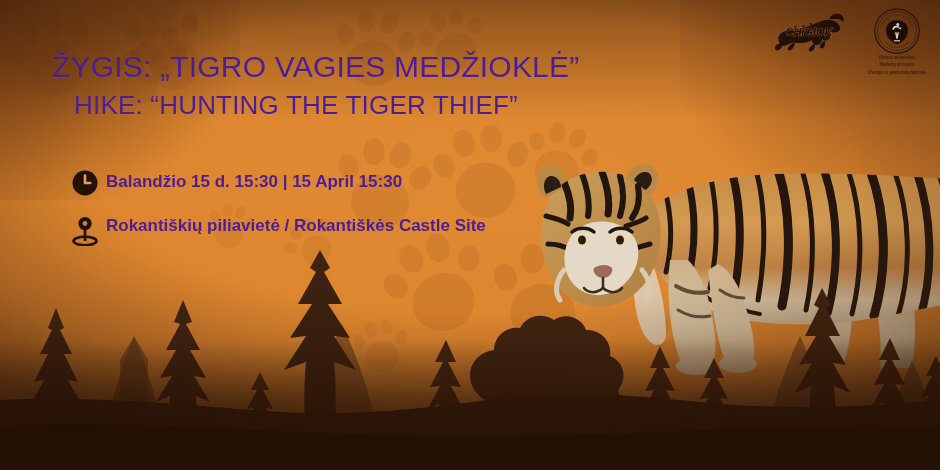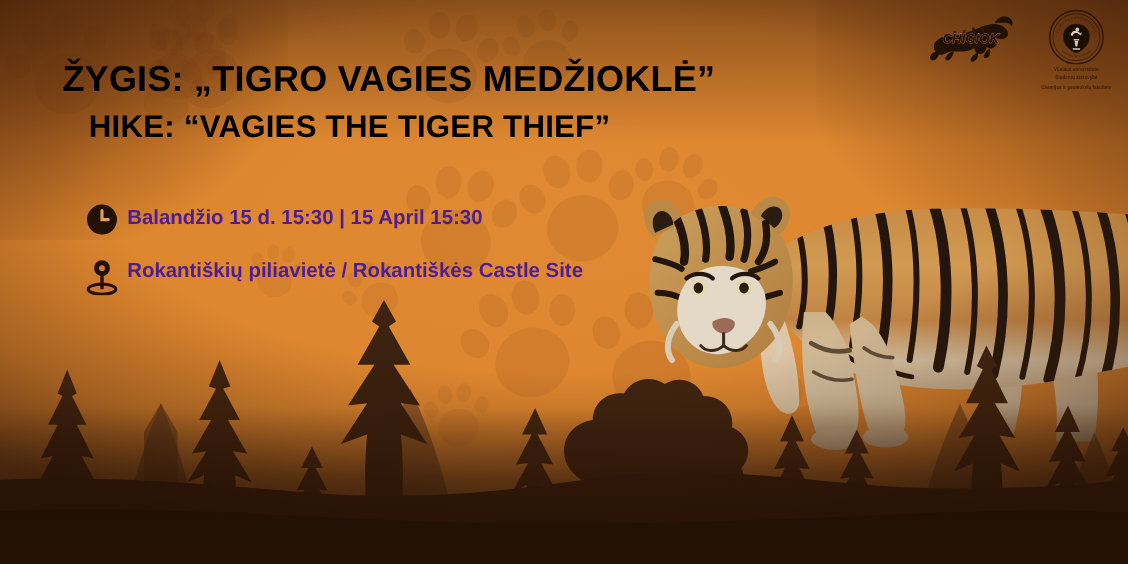--- a/index.html
+++ b/index.html
@@ -68,22 +68,22 @@
   }
 
   
   .headline {
     position: absolute;
     left: 52px; top: 50px;
     width: 700px;
   }
   .title-lt, .title-en {
     margin: 0;
-    color: #000000;
-    font-weight: 700;
+    color: #4c1d95;
+    font-weight: 400;
     letter-spacing: 0.2px;
     line-height: 1.12;
     text-shadow: 0 1px 0 rgba(255,255,255,0.05);
   }
   .title-lt { font-size: 30px; }
   .title-en { font-size: 26px; margin-top: 7px; margin-left: 22px; }
 
   .info {
     position: absolute;
     left: 68px; top: 168px;
@@ -491,21 +491,21 @@
                C780,160 860,158 940,150 L940,220 L0,220 Z" fill="#2b1709"></path>
       <path d="M0,176 C120,170 260,182 400,186 C540,190 680,180 820,176 C880,174 920,176 940,178 L940,220 L0,220 Z" fill="#23120 7"></path>
     </svg>
   </div>
 
   <div class="ground-haze"></div>
   <div class="bg-vignette"></div>
 
   <div class="headline">
     <h1 class="title-lt">ŽYGIS: „TIGRO VAGIES MEDŽIOKLĖ”</h1>
-    <h2 class="title-en">HIKE: “VAGIES THE TIGER THIEF”</h2>
+    <h2 class="title-en">HIKE: “HUNTING THE TIGER THIEF”</h2>
   </div>
 
   <div class="info">
 
     <div class="info-row time">
       <span class="info-icon">
         <svg width="26" height="26" viewBox="0 0 26 26">
           <circle cx="13" cy="13" r="12.5" fill="#231105"></circle>
           <path d="M13,5.5 L13,13 L18.2,13" stroke="#e0a060" stroke-width="2.6" stroke-linecap="round" fill="none"></path>
         </svg>

